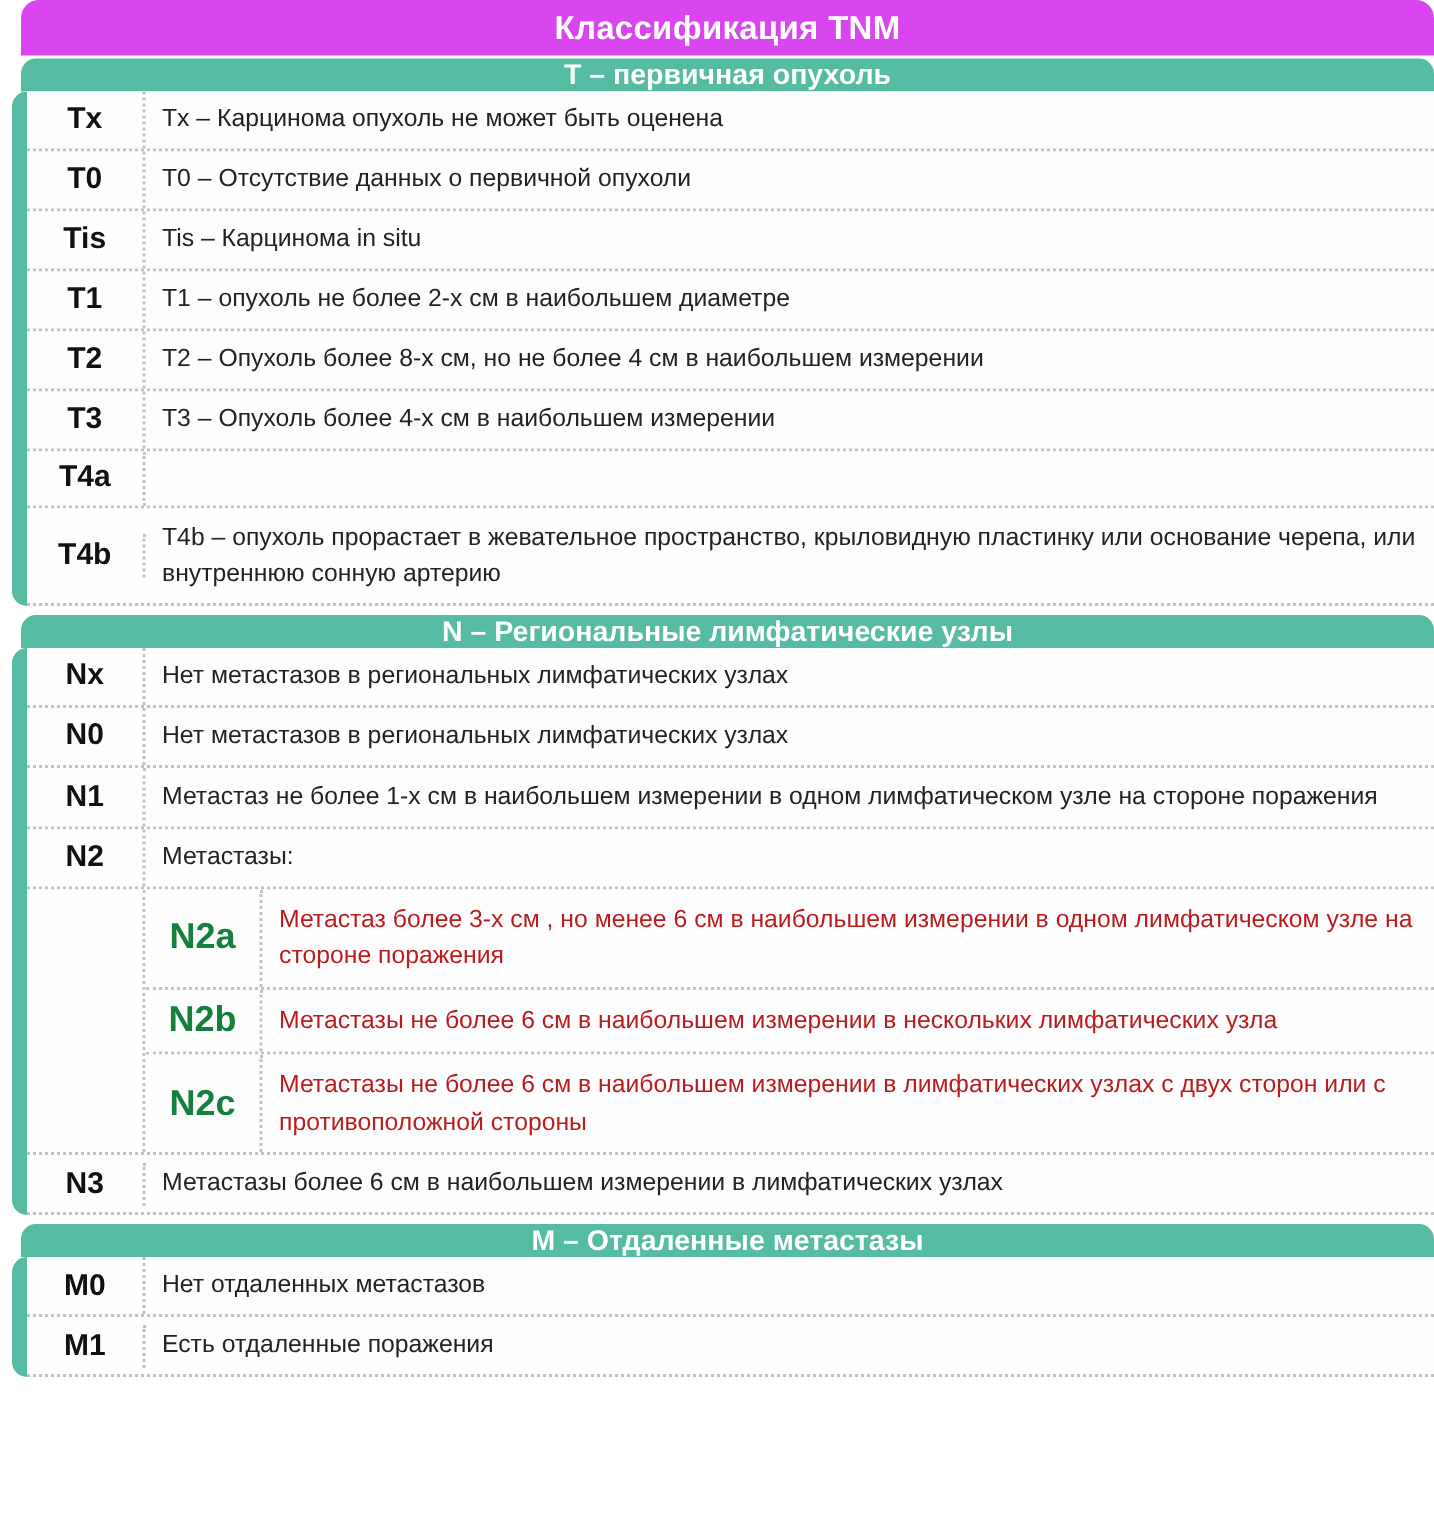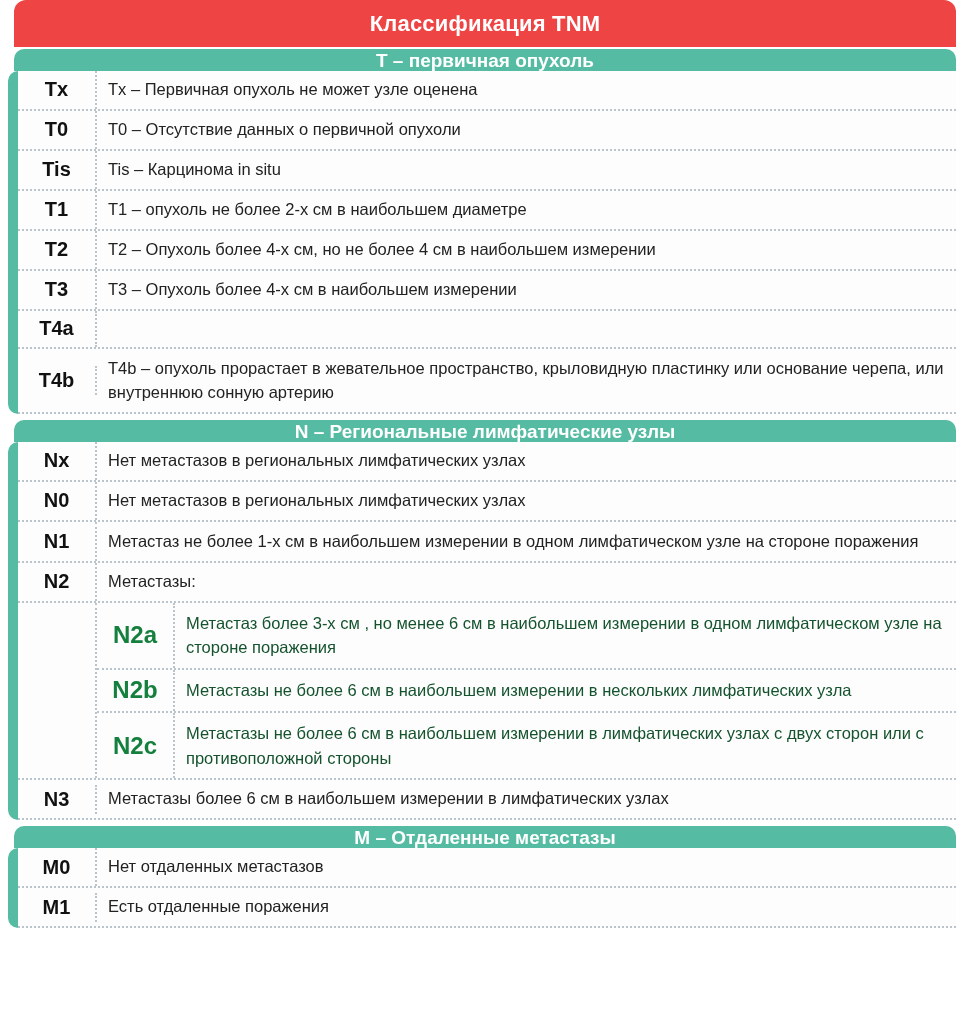--- a/index.html
+++ b/index.html
@@ -21,22 +21,22 @@
     height: 1024px;
     position: relative;
     background: #ffffff;
     box-sizing: border-box;
   }
 
   
   .title-bar {
     margin-left: 14px;
     width: 942px;
-    height: 47px;
-    background: #ef4444;
+    height: 37px;
+    background: #d946ef;
     border-radius: 12px 12px 0 0;
     display: flex;
     align-items: center;
     justify-content: center;
     box-sizing: border-box;
   }
   .title-bar .title-text {
     color: #ffffff;
     font-size: 22px;
     font-weight: bold;
@@ -147,21 +147,21 @@
     color: #15803d;
     border-right: 2px dotted #b9c4cc;
     box-sizing: border-box;
     padding: 3px 2px;
   }
   .subrow .desc {
     flex: 1;
     display: flex;
     align-items: center;
     font-size: 16.5px;
-    color: #14532d;
+    color: #b91c1c;
     padding: 8px 10px 8px 11px;
     line-height: 1.5;
     box-sizing: border-box;
   }
   .subrow:last-child { border-bottom: none; }
 
   .sub-wrapper {
     display: flex;
     align-items: stretch;
     border-bottom: 2px dotted #b9c4cc;
@@ -191,41 +191,41 @@
 
   <div class="section-header first">
     <span class="section-text">T – первичная опухоль</span>
   </div>
   <div class="section-body">
     <div class="accent-bar"></div>
     <div class="rows">
 
       <div class="row">
         <div class="code">Tx</div>
-        <div class="desc">Tx – Первичная опухоль не может узле оценена</div>
+        <div class="desc">Tx – Карцинома опухоль не может быть оценена</div>
       </div>
 
       <div class="row">
         <div class="code">T0</div>
         <div class="desc">T0 – Отсутствие данных о первичной опухоли</div>
       </div>
 
       <div class="row">
         <div class="code">Tis</div>
         <div class="desc">Tis – Карцинома in situ</div>
       </div>
 
       <div class="row">
         <div class="code">T1</div>
         <div class="desc">T1 – опухоль не более 2-х см в наибольшем диаметре</div>
       </div>
 
       <div class="row">
         <div class="code">T2</div>
-        <div class="desc">T2 – Опухоль более 4-х см, но не более 4 см в наибольшем измерении</div>
+        <div class="desc">T2 – Опухоль более 8-х см, но не более 4 см в наибольшем измерении</div>
       </div>
 
       <div class="row">
         <div class="code">T3</div>
         <div class="desc">T3 – Опухоль более 4-х см в наибольшем измерении</div>
       </div>
 
       <div class="row">
         <div class="code">T4a</div>
       </div>

